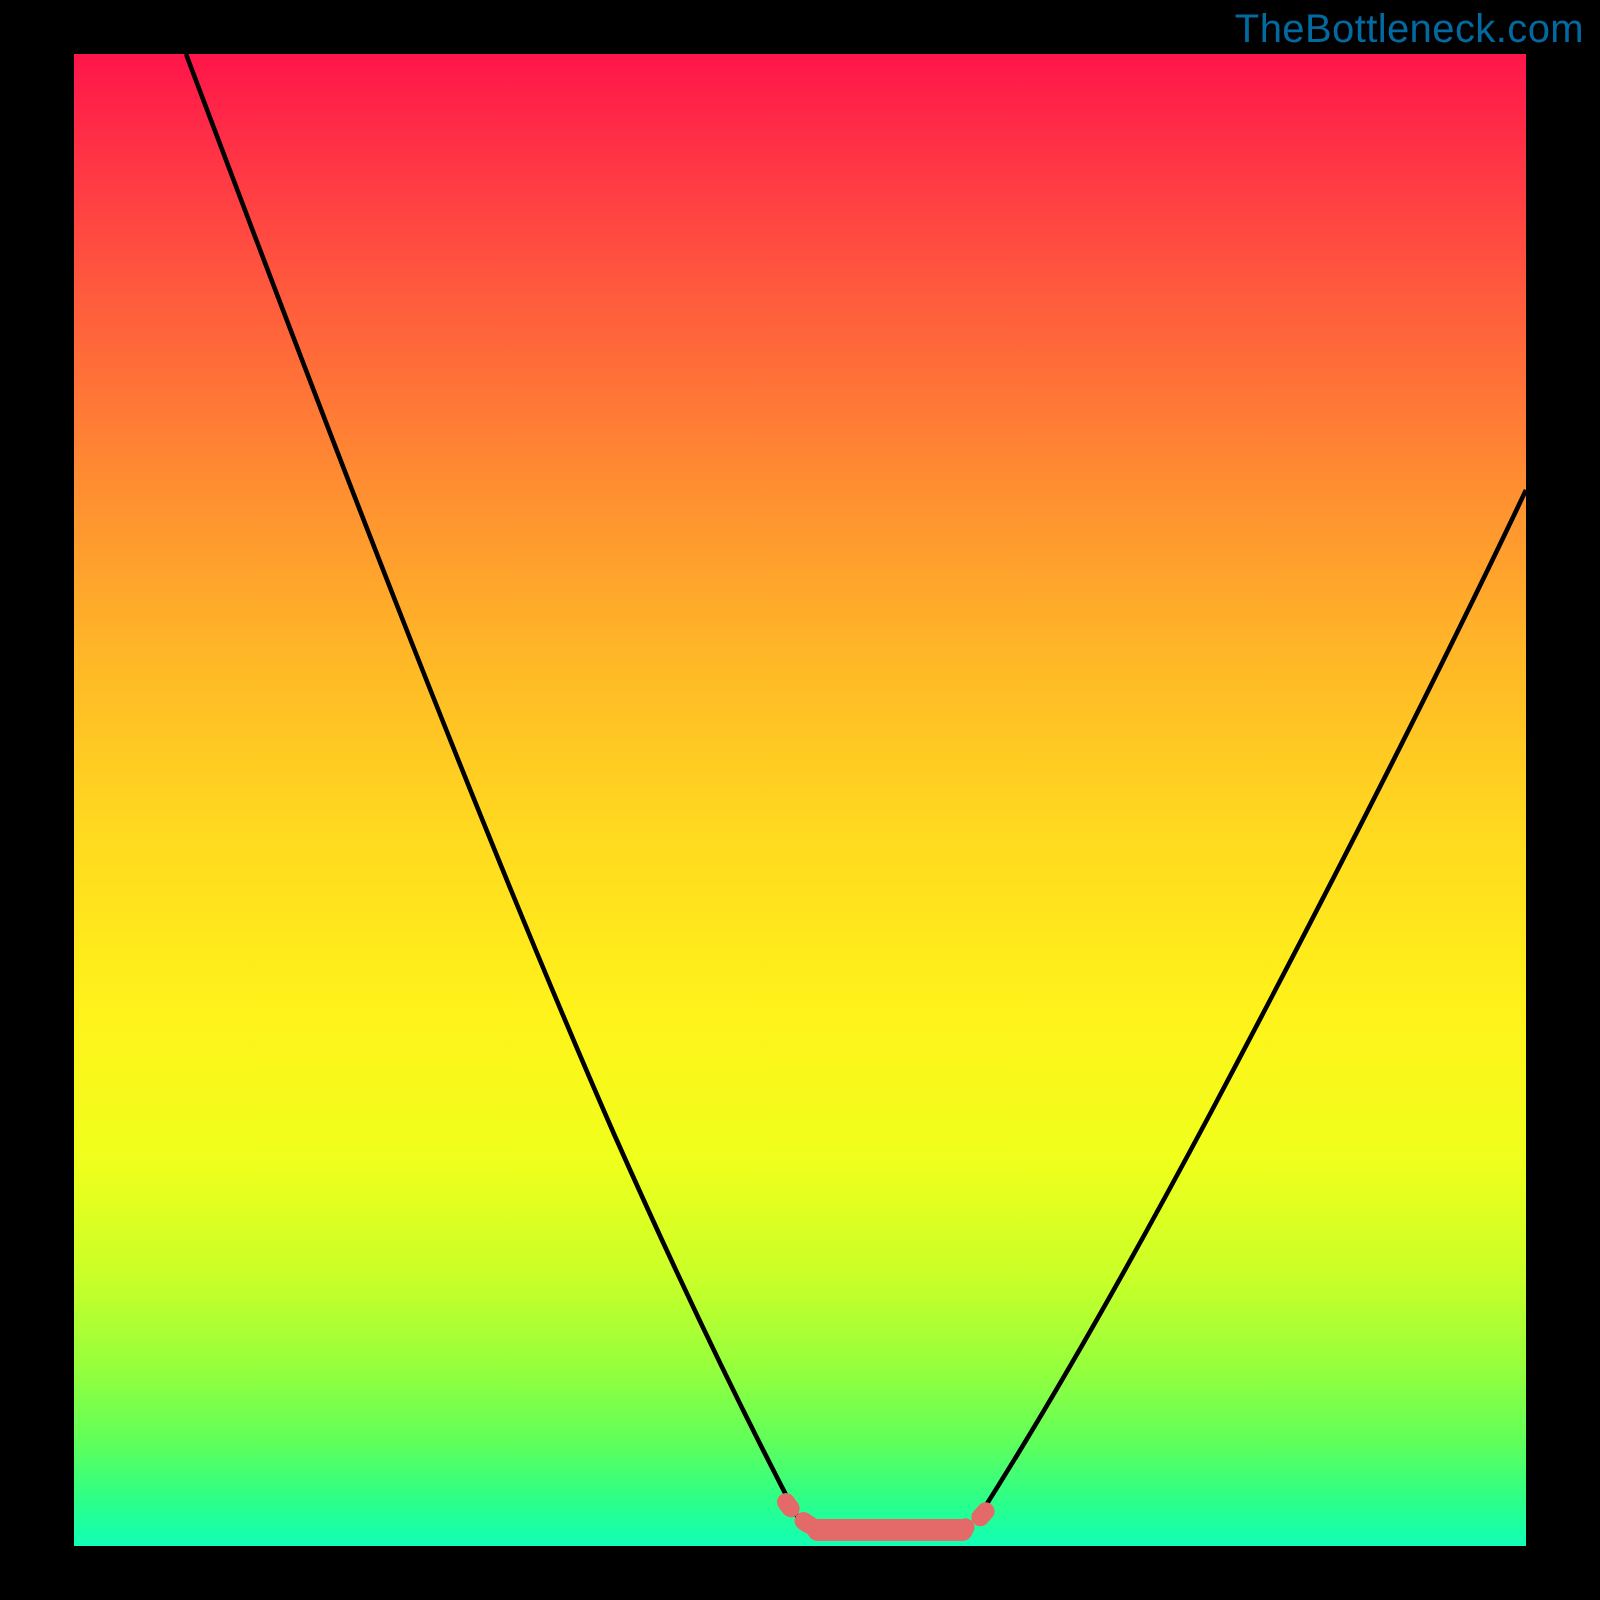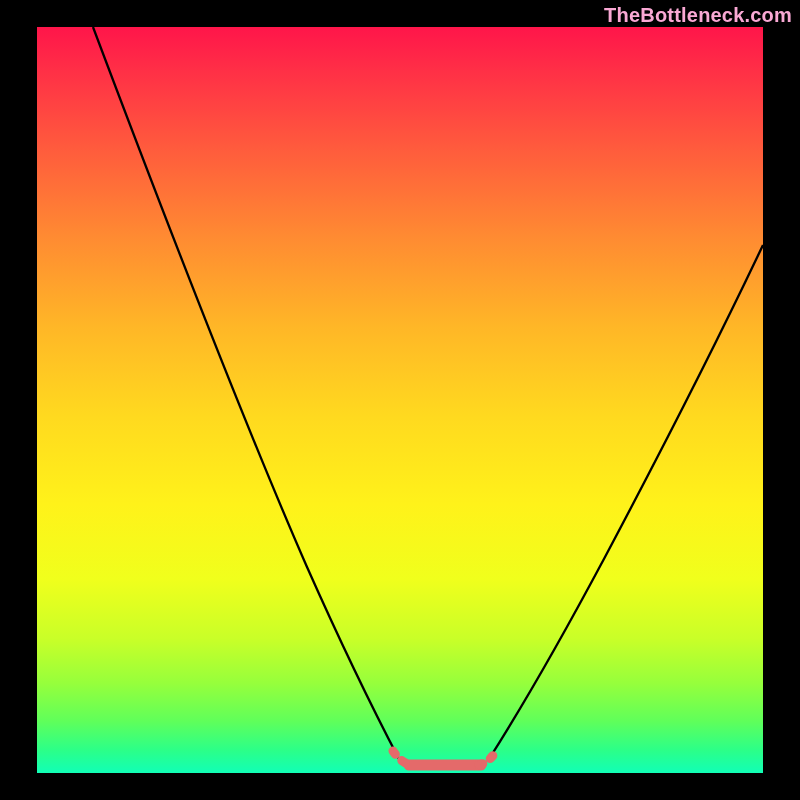--- a/index.html
+++ b/index.html
@@ -31,22 +31,22 @@
       #60ff5a 93%,
       #2bff89 97%,
       #11ffb6 100%
     );
   }
   .watermark {
     position: absolute;
     top: 4px;
     right: 8px;
     font-size: 20px;
-    font-weight: 700;
-    color: #f9a8d4;
+    font-weight: 400;
+    color: #0369a1;
     letter-spacing: 0.2px;
     z-index: 5;
   }
   svg.curves {
     position: absolute;
     left: 0;
     top: 0;
     width: 726px;
     height: 746px;
   }

